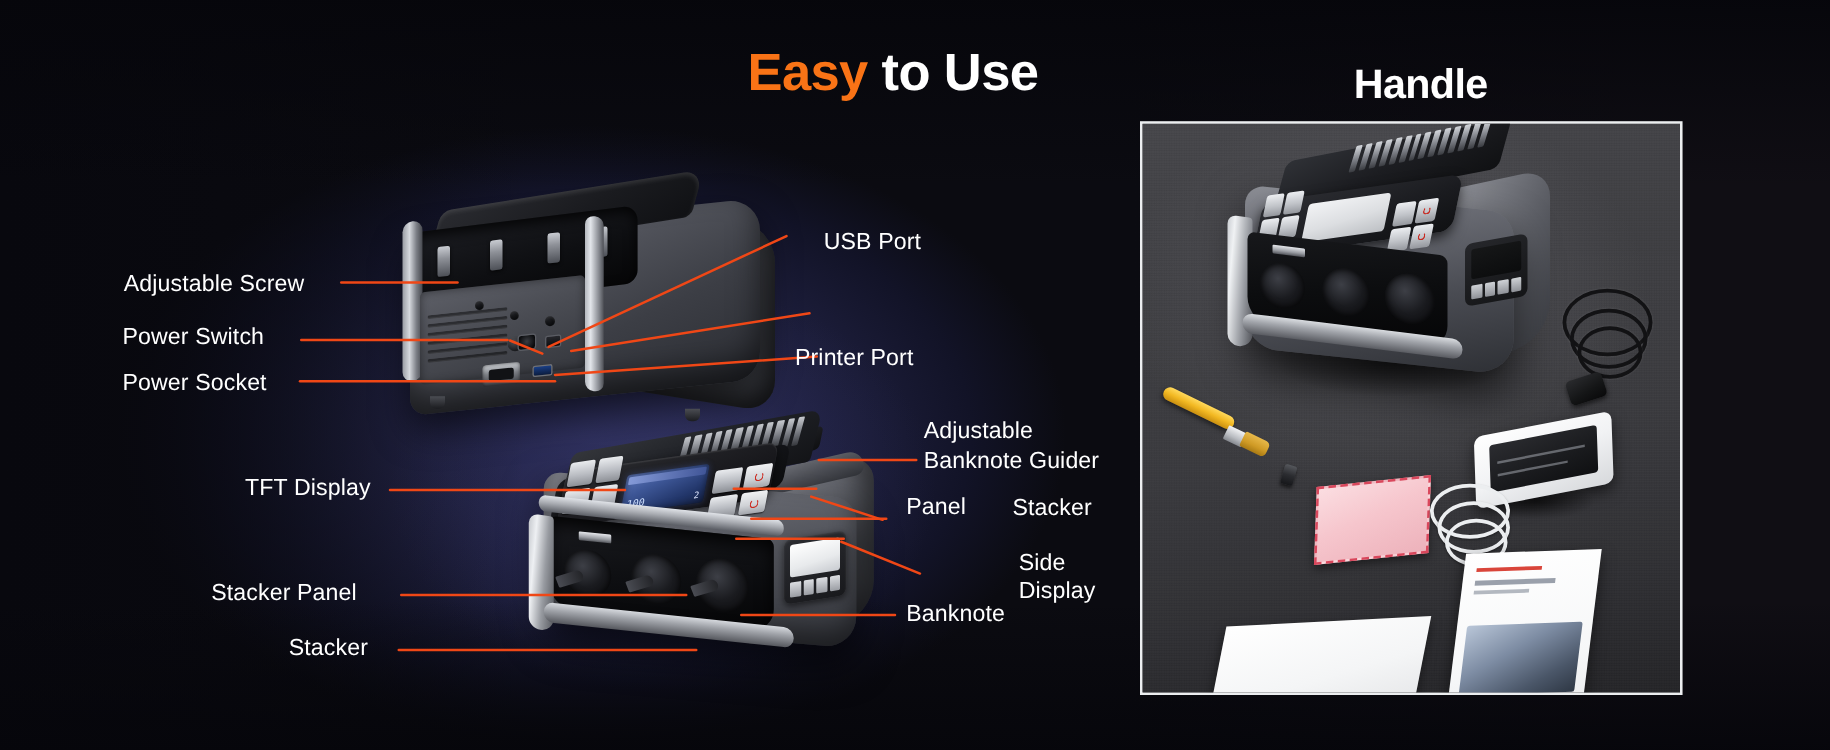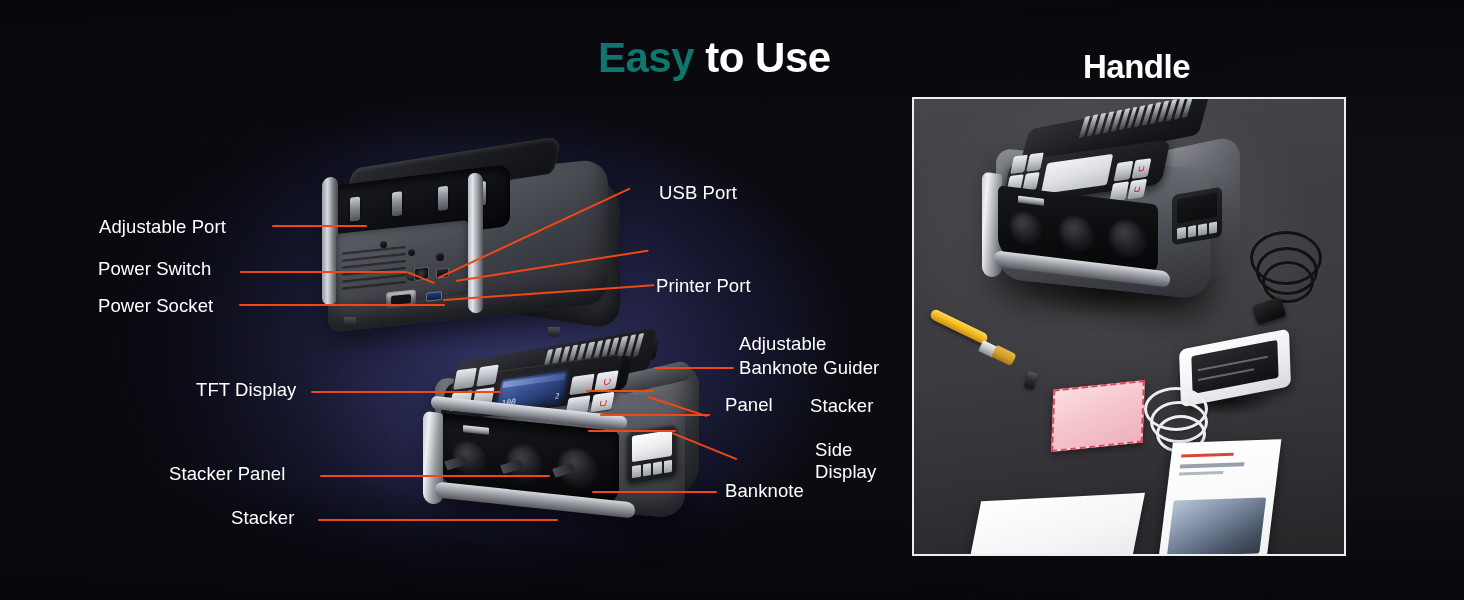--- a/index.html
+++ b/index.html
@@ -53,21 +53,21 @@
 
   
   .heading {
     position:absolute;
     font-weight:bold;
     color:#ffffff;
     letter-spacing:-0.5px;
     white-space:nowrap;
   }
   #title-easy-to-use { left:598px; top:34px; font-size:42px; }
-  #title-easy-to-use .accent { color:#0f766e; }
+  #title-easy-to-use .accent { color:#f97316; }
   #title-package { left:1083px; top:48px; font-size:33px; }
 
   
   .label {
     position:absolute;
     color:#ffffff;
     font-size:18.5px;
     line-height:25px;
     white-space:nowrap;
     letter-spacing:.1px;
@@ -621,26 +621,26 @@
   <div class="line" style="left:318px; top:519px; width:240px;"></div>
 
   <div class="line" style="left:654px; top:367px; width:80px;"></div>
   <div class="line" style="left:600px; top:414px; width:110px;"></div>
   <div class="line" style="left:648px; top:396px; width:62px;  transform:rotate(18deg);"></div>
   <div class="line" style="left:586px; top:390px; width:68px;"></div>
   <div class="line" style="left:672px; top:432px; width:70px;  transform:rotate(22deg);"></div>
   <div class="line" style="left:588px; top:430px; width:88px;"></div>
   <div class="line" style="left:592px; top:491px; width:125px;"></div>
 
-  <div class="label" style="left:99px;  top:214px;">Adjustable Port</div>
+  <div class="label" style="left:99px;  top:214px;">Adjustable Screw</div>
   <div class="label" style="left:98px;  top:256px;">Power Switch</div>
   <div class="label" style="left:98px;  top:293px;">Power Socket</div>
 
   <div class="label" style="left:659px; top:180px;">USB Port</div>
-  <div class="label" style="left:656px; top:273px;">Printer Port</div>
+  <div class="label" style="left:636px; top:273px;">Printer Port</div>
 
   <div class="label" style="left:196px; top:377px;">TFT Display</div>
   <div class="label" style="left:169px; top:461px;">Stacker Panel</div>
   <div class="label" style="left:231px; top:505px;">Stacker</div>
 
   <div class="label" style="left:739px; top:331px;">Adjustable</div>
   <div class="label" style="left:739px; top:355px;">Banknote Guider</div>
   <div class="label" style="left:725px; top:392px;">Panel</div>
   <div class="label" style="left:810px; top:393px;">Stacker</div>
   <div class="label" style="left:815px; top:437px;">Side</div>

